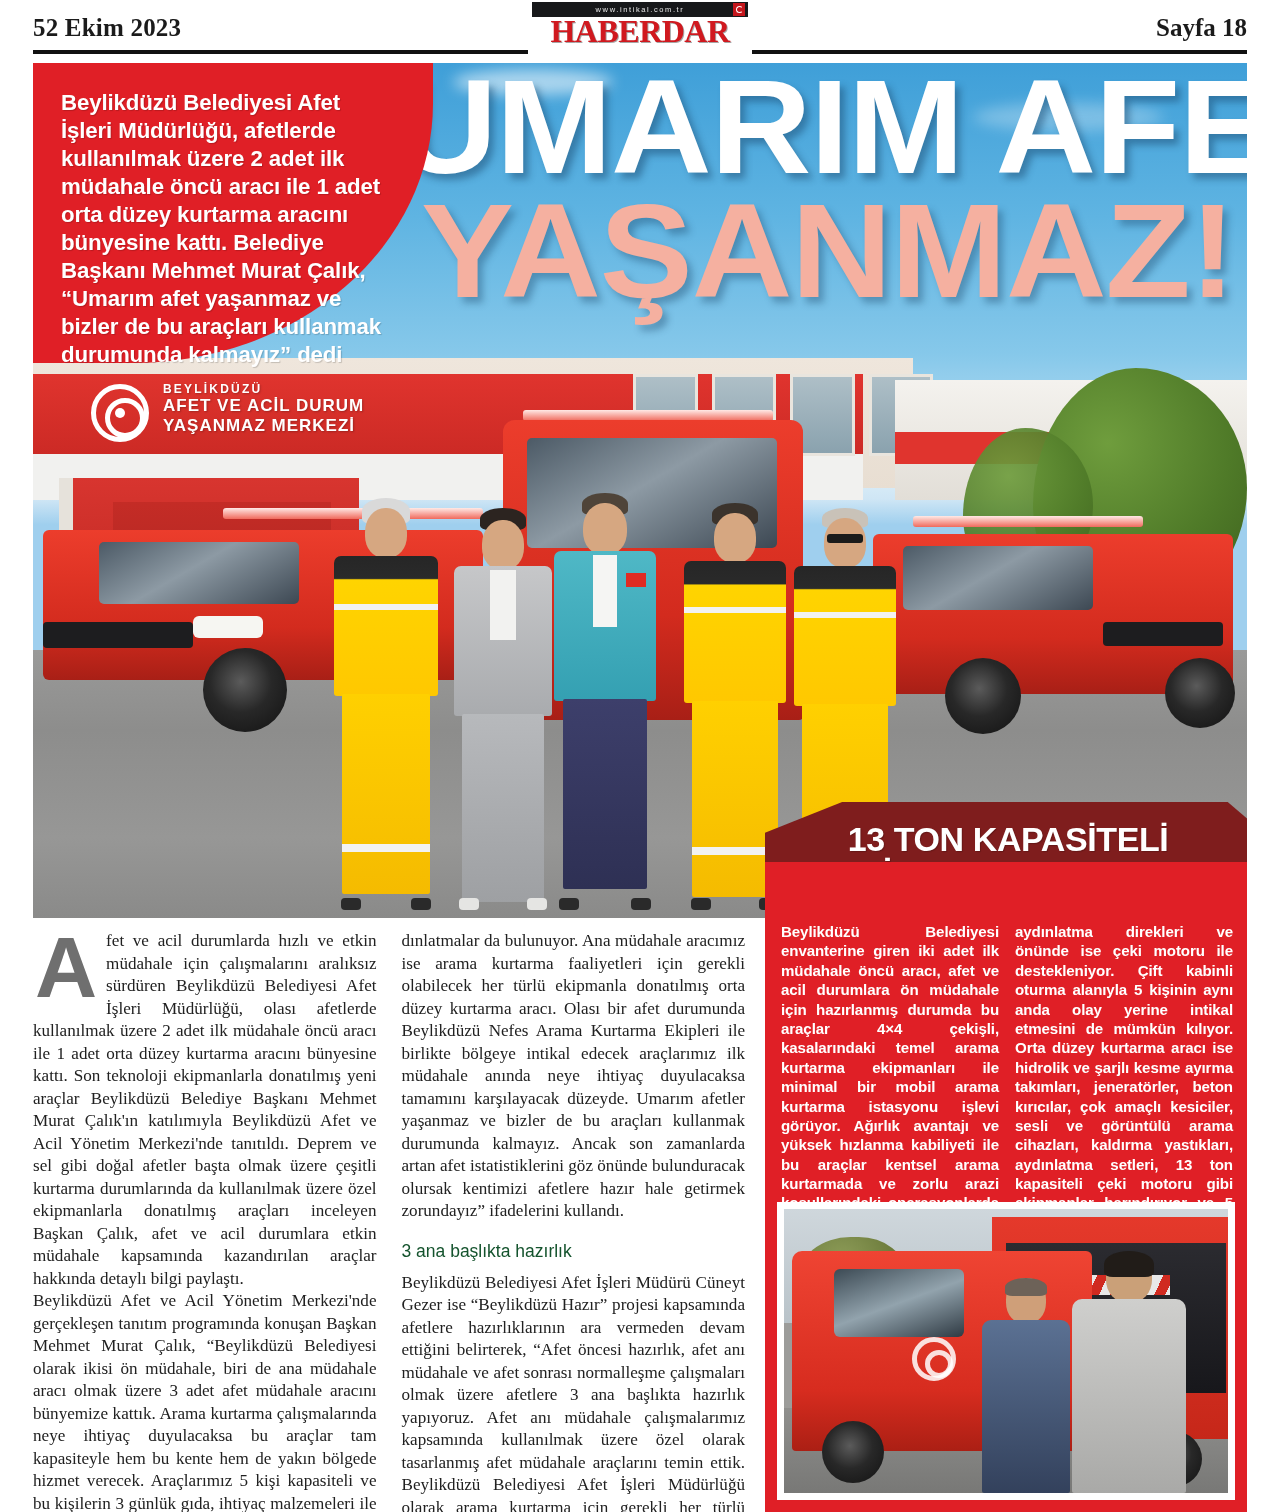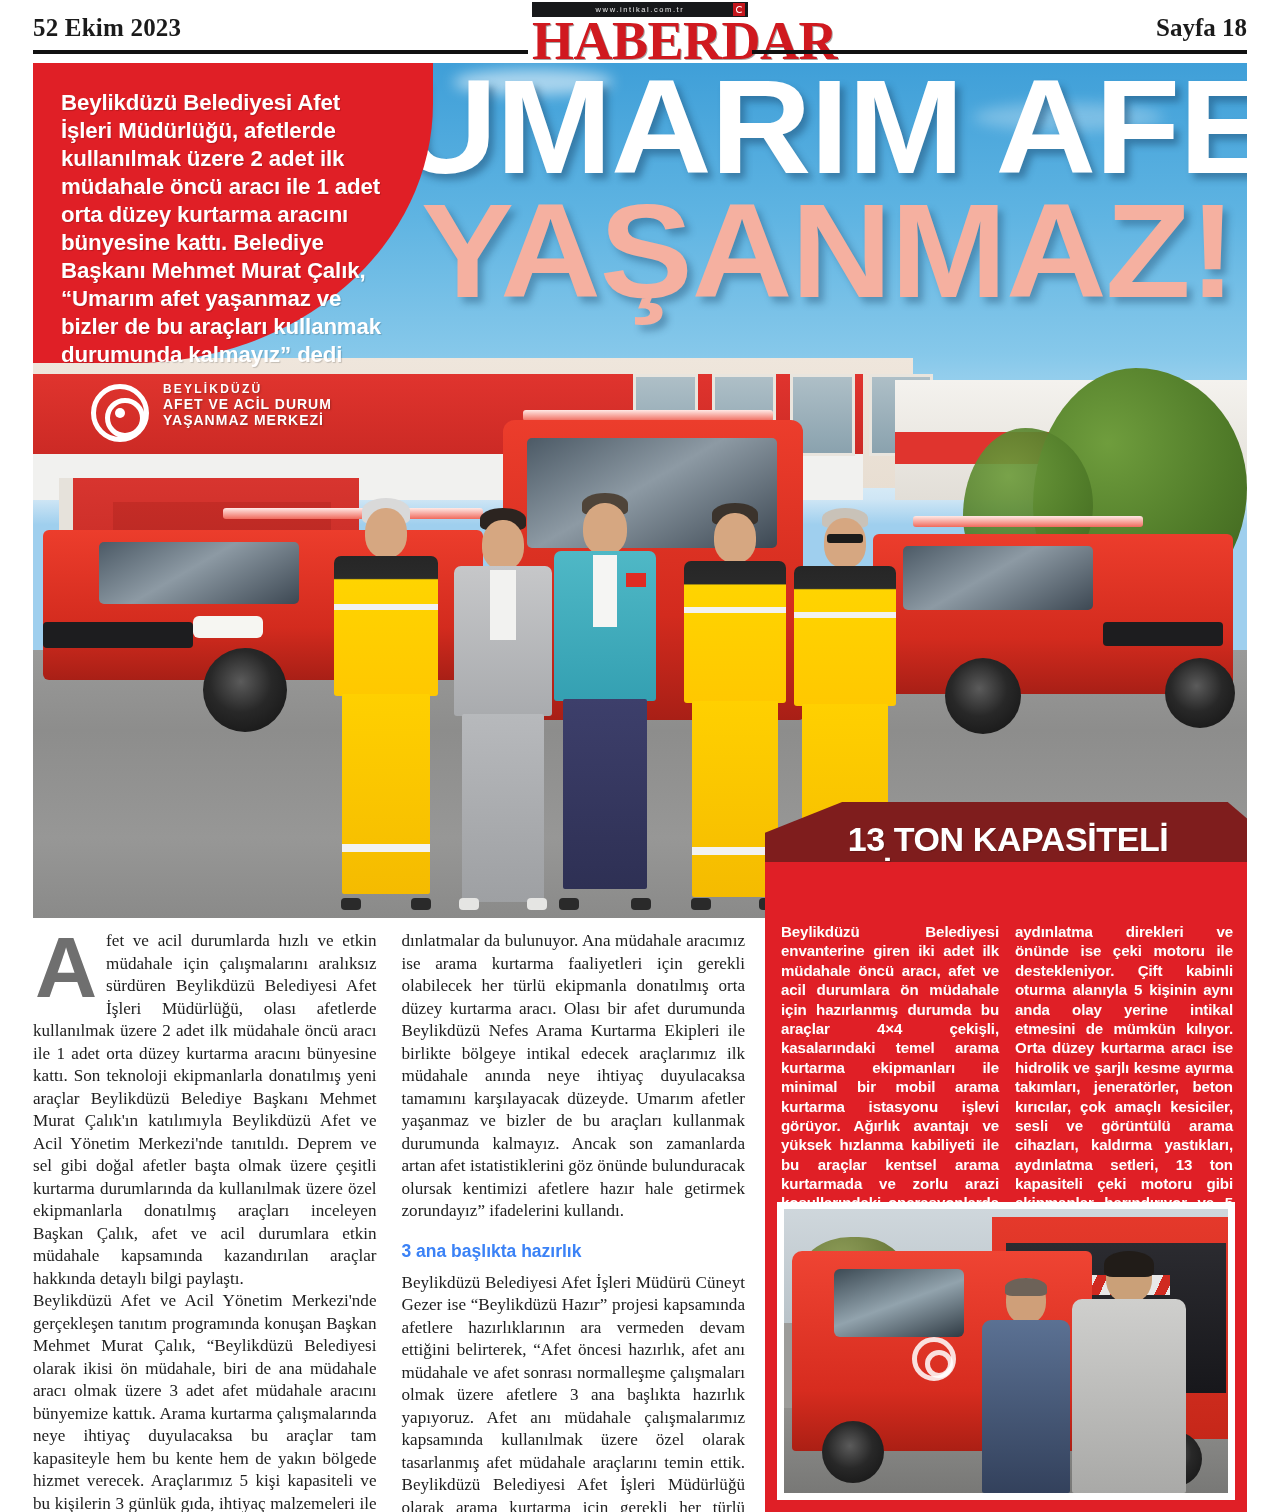--- a/index.html
+++ b/index.html
@@ -87,21 +87,21 @@
     position: absolute;
     left: 2.5px; top: 3px;
     width: 5px; height: 5px;
     border: 1.6px solid #fff;
     border-radius: 50%;
     border-right-color: transparent;
   }
   .mast-logo-word {
     font-family: "Liberation Serif", serif;
     font-weight: 700;
-    font-size: 54px;
+    font-size: 32px;
     line-height: 0.86;
     color: #d0191f;
     letter-spacing: -0.5px;
     margin-top: 1px;
     text-shadow: 1px 1px 0 rgba(0,0,0,.35);
     white-space: nowrap;
   }
 
   
   .hero {
@@ -186,21 +186,21 @@
   }
   .sign-text {
     position: absolute;
     left: 130px; top: 24px;
     color: #fff;
     font-family: "Liberation Sans", sans-serif;
     font-weight: 700;
     text-shadow: 1px 1px 2px rgba(0,0,0,.25);
   }
   .sign-small { font-size: 12px; letter-spacing: 2.2px; }
-  .sign-big { font-size: 14px; letter-spacing: 1px; line-height: 1.16; }
+  .sign-big { font-size: 17px; letter-spacing: 1px; line-height: 1.16; }
 
   .windowrow {
     position: absolute;
     left: 600px; top: 16px;
     width: 300px; height: 82px;
     display: flex; gap: 14px;
   }
   .win { flex: 1; background: linear-gradient(180deg,#aebfc7,#8aa2ae); border: 3px solid #e9e5de; }
 
   .sidebldg {
@@ -438,23 +438,23 @@
     float: left;
     font-family: "Liberation Sans", "DejaVu Sans", sans-serif;
     font-weight: 700;
     font-size: 86px;
     line-height: 0.82;
     color: #6f6f6f;
     margin: 2px 9px 0 2px;
   }
   .subhead {
     font-family: "Liberation Sans", "DejaVu Sans", sans-serif;
-    font-weight: 700;
+    font-weight: 400;
     font-size: 17.5px;
-    color: #3b82f6;
+    color: #14532d;
     margin: 17px 0 9px 0;
   }
 </style>
 </head>
 <body>
 
 <div class="masthead">
   <div class="mast-date">52 Ekim 2023</div>
   <div class="mast-rule-left"></div>
   <div class="mast-logo">

